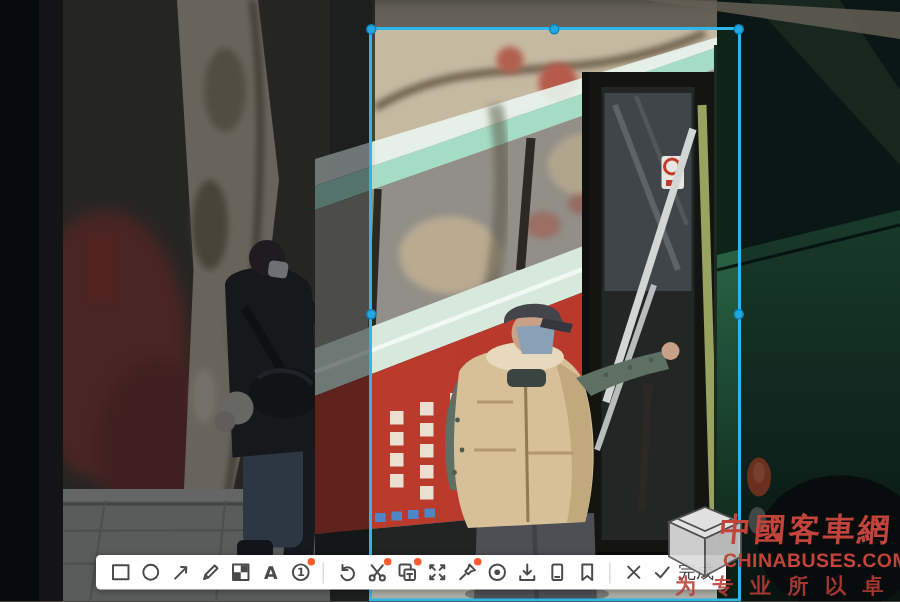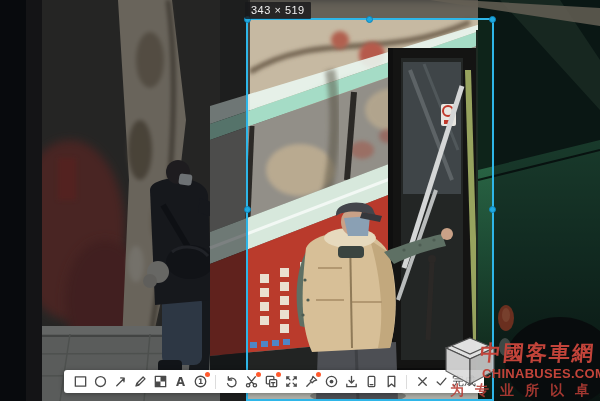--- a/index.html
+++ b/index.html
@@ -250,21 +250,20 @@
   </svg>
 
   <div class="selection" style="left: 246px; top: 18px; width: 248px; height: 383px;">
     <span class="handle h-tl"></span>
     <span class="handle h-tm"></span>
     <span class="handle h-tr"></span>
     <span class="handle h-ml"></span>
     <span class="handle h-mr"></span>
   </div>
 
-  <div class="size-label">343 × 519</div>
 
   <div class="toolbar">
       <button class="tb-btn">
         <span class="tb-ic">
           <svg viewBox="0 0 16 16">
             <rect x="2.5" y="3" width="11" height="10" fill="none" stroke="#4a4a4a" stroke-width="1.4" stroke-linecap="round" stroke-linejoin="round"></rect>
           </svg>
         </span>
       </button>
       <button class="tb-btn">

